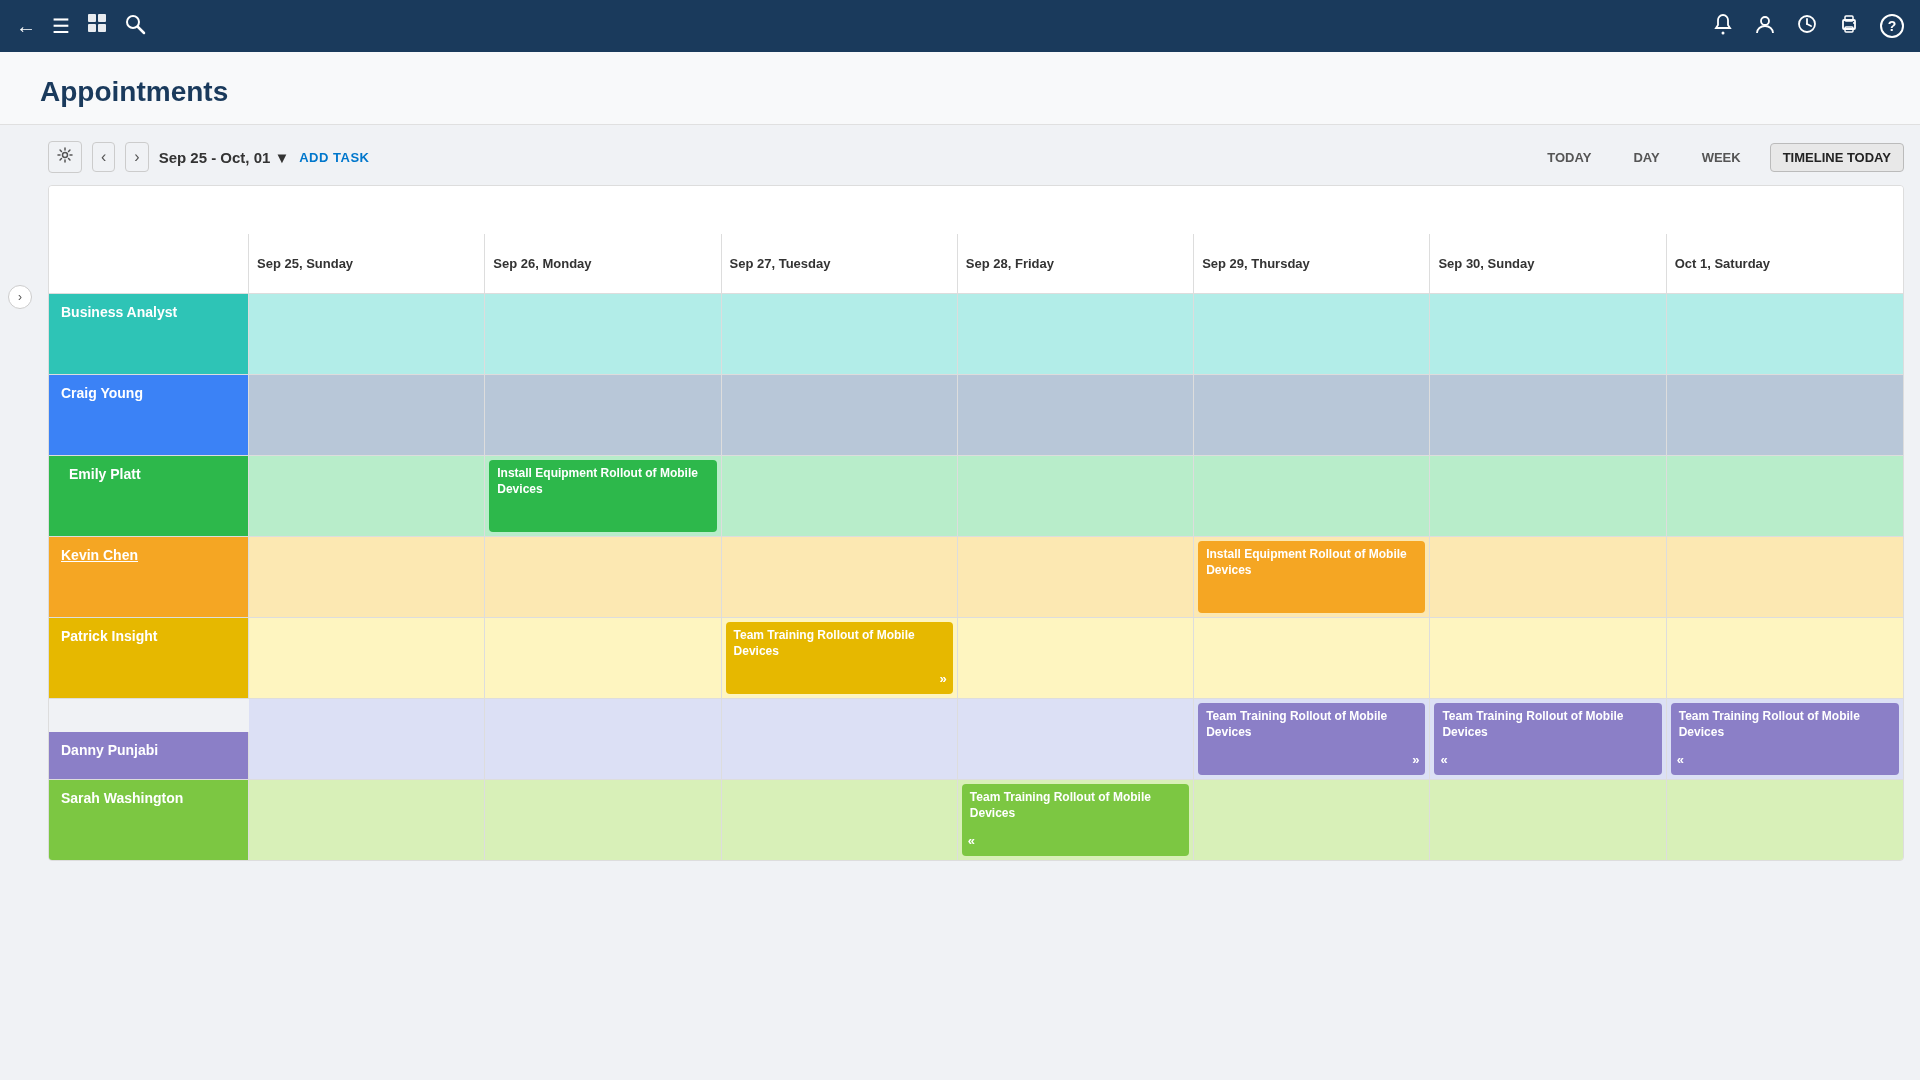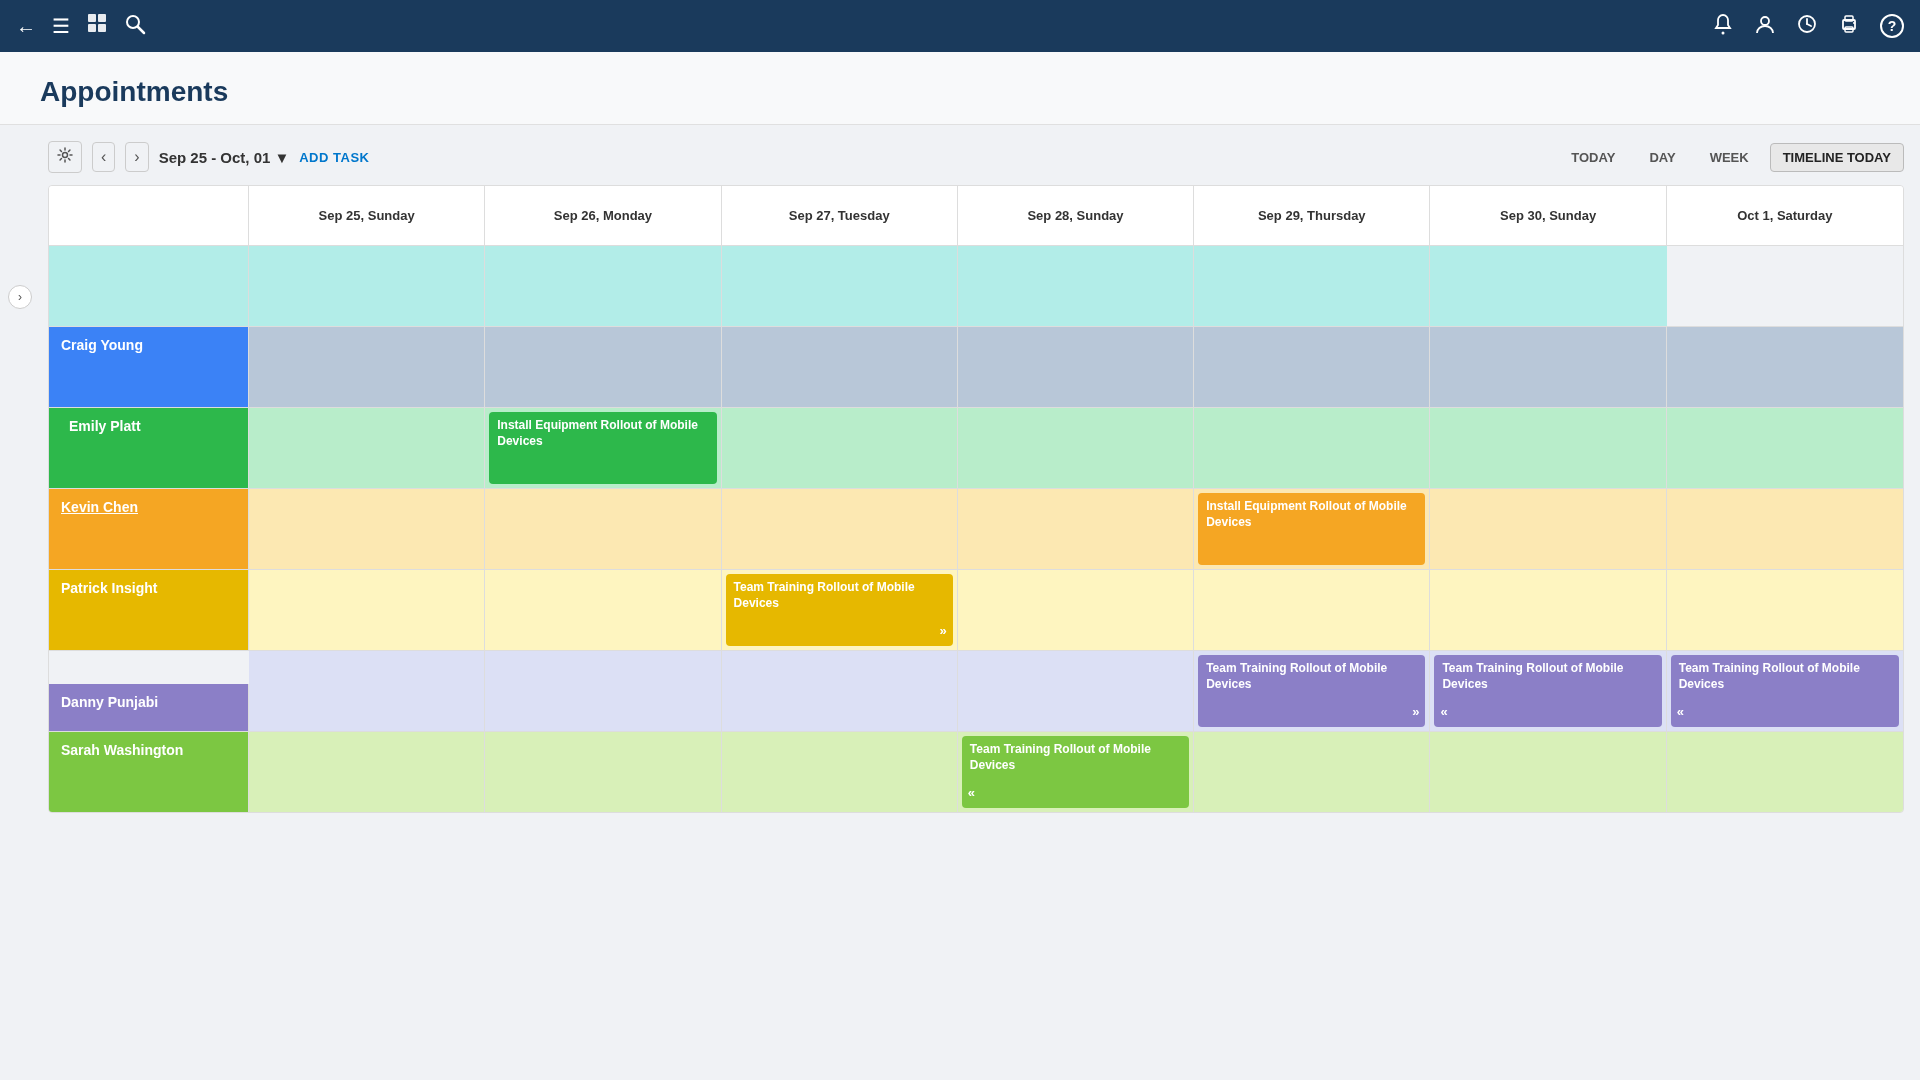--- a/index.html
+++ b/index.html
@@ -36,21 +36,21 @@
     }
 
     
     .cal-toolbar {
       display: flex;
       align-items: center;
       justify-content: space-between;
       margin-bottom: 12px;
     }
     .cal-toolbar-left { display: flex; align-items: center; gap: 10px; }
-    .cal-toolbar-right { display: flex; align-items: center; gap: 8px; }
+    .cal-toolbar-right { display: flex; align-items: center; gap: 16px; }
 
     .gear-btn, .nav-btn {
       background: none;
       border: 1px solid #ccc;
       border-radius: 4px;
       cursor: pointer;
       padding: 5px 8px;
       font-size: 16px;
       color: #555;
     }
@@ -86,21 +86,21 @@
       grid-template-columns: 200px repeat(7, 1fr);
       background: white;
       border-bottom: 1px solid #ddd;
     }
     .cal-header-cell {
       padding: 22px 8px;
       font-size: 13px;
       font-weight: 600;
       color: #333;
       border-right: 1px solid #ddd;
-      text-align: center;
+      margin-top: 48px;
     }
     .cal-header-cell:first-child { border-right: 1px solid #ddd; }
     .cal-header-cell:last-child { border-right: none; }
 
     
     .cal-body-row {
       display: grid;
       grid-template-columns: 200px repeat(7, 1fr);
       border-bottom: 1px solid #ddd;
       min-height: 80px;
@@ -261,27 +261,28 @@
       </div>
     </div>
 
     <div class="cal-grid">
 
       <div class="cal-header-row">
         <div class="cal-header-cell"></div>
         <div class="cal-header-cell">Sep 25, Sunday</div>
         <div class="cal-header-cell">Sep 26, Monday</div>
         <div class="cal-header-cell">Sep 27, Tuesday</div>
-        <div class="cal-header-cell">Sep 28, Sunday</div>
+        <div class="cal-header-cell">Sep 28, Friday</div>
         <div class="cal-header-cell">Sep 29, Thursday</div>
         <div class="cal-header-cell">Sep 30, Sunday</div>
         <div class="cal-header-cell">Oct 1, Saturday</div>
       </div>
 
       <div class="cal-body-row">
+        <div class="cal-name-cell" style="background:#2ec4b6;">Business Analyst</div>
         <div class="cal-day-cell" style="background:#b2ede8;"></div>
         <div class="cal-day-cell" style="background:#b2ede8;"></div>
         <div class="cal-day-cell" style="background:#b2ede8;"></div>
         <div class="cal-day-cell" style="background:#b2ede8;"></div>
         <div class="cal-day-cell" style="background:#b2ede8;"></div>
         <div class="cal-day-cell" style="background:#b2ede8;"></div>
         <div class="cal-day-cell" style="background:#b2ede8; border-right:none;"></div>
       </div>
 
       <div class="cal-body-row">

